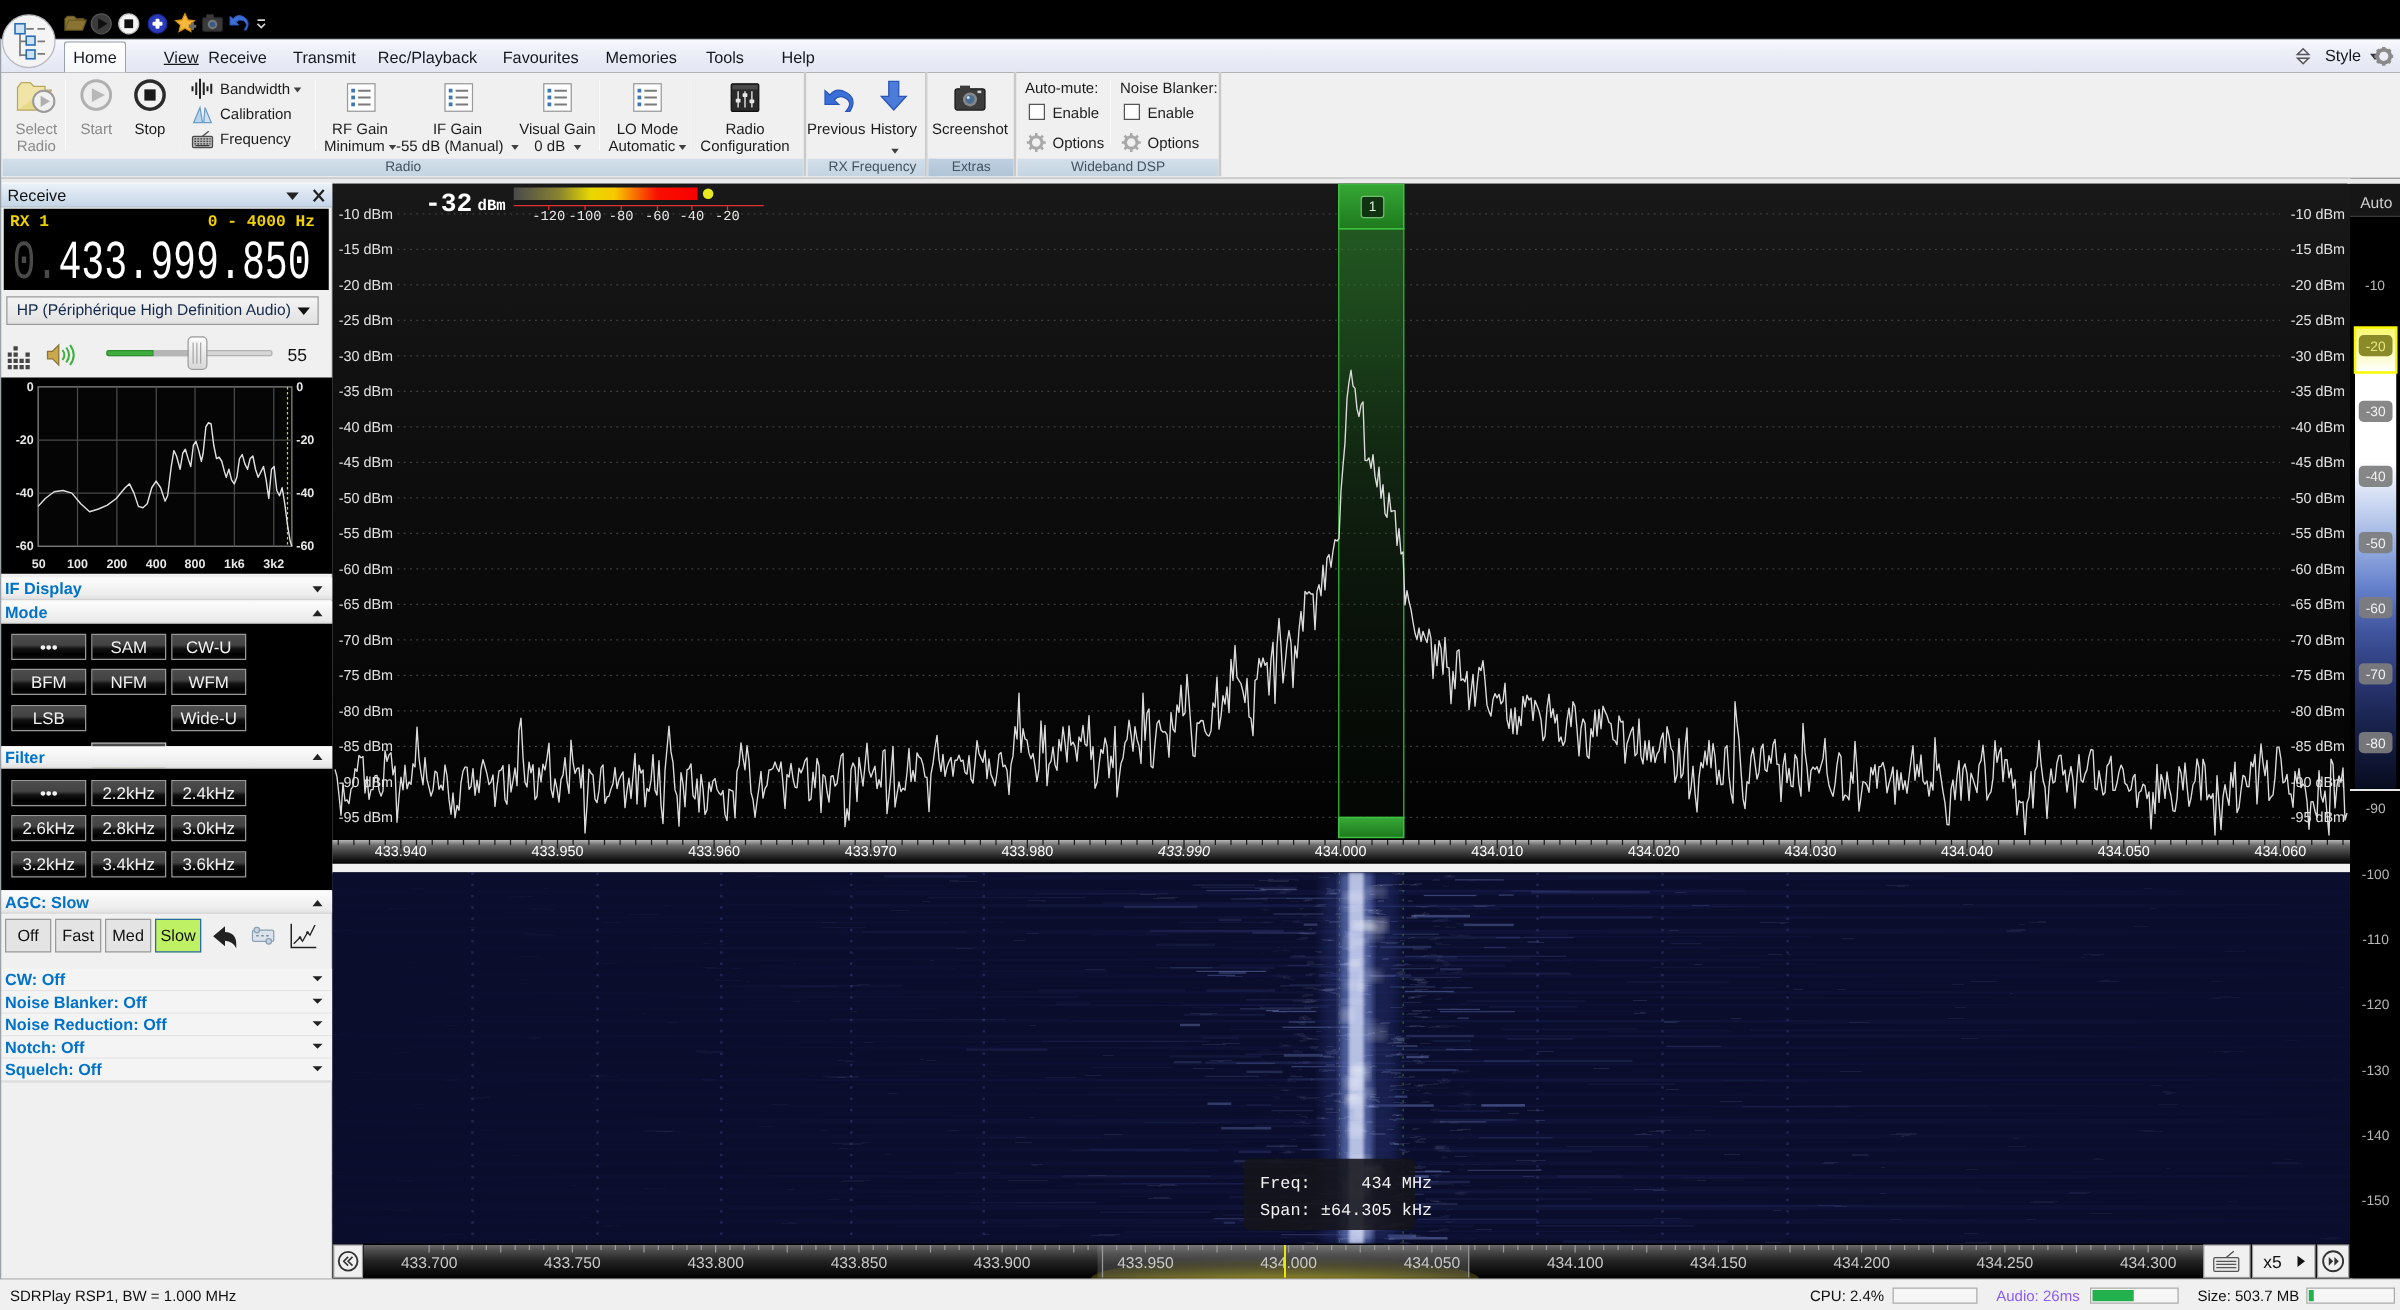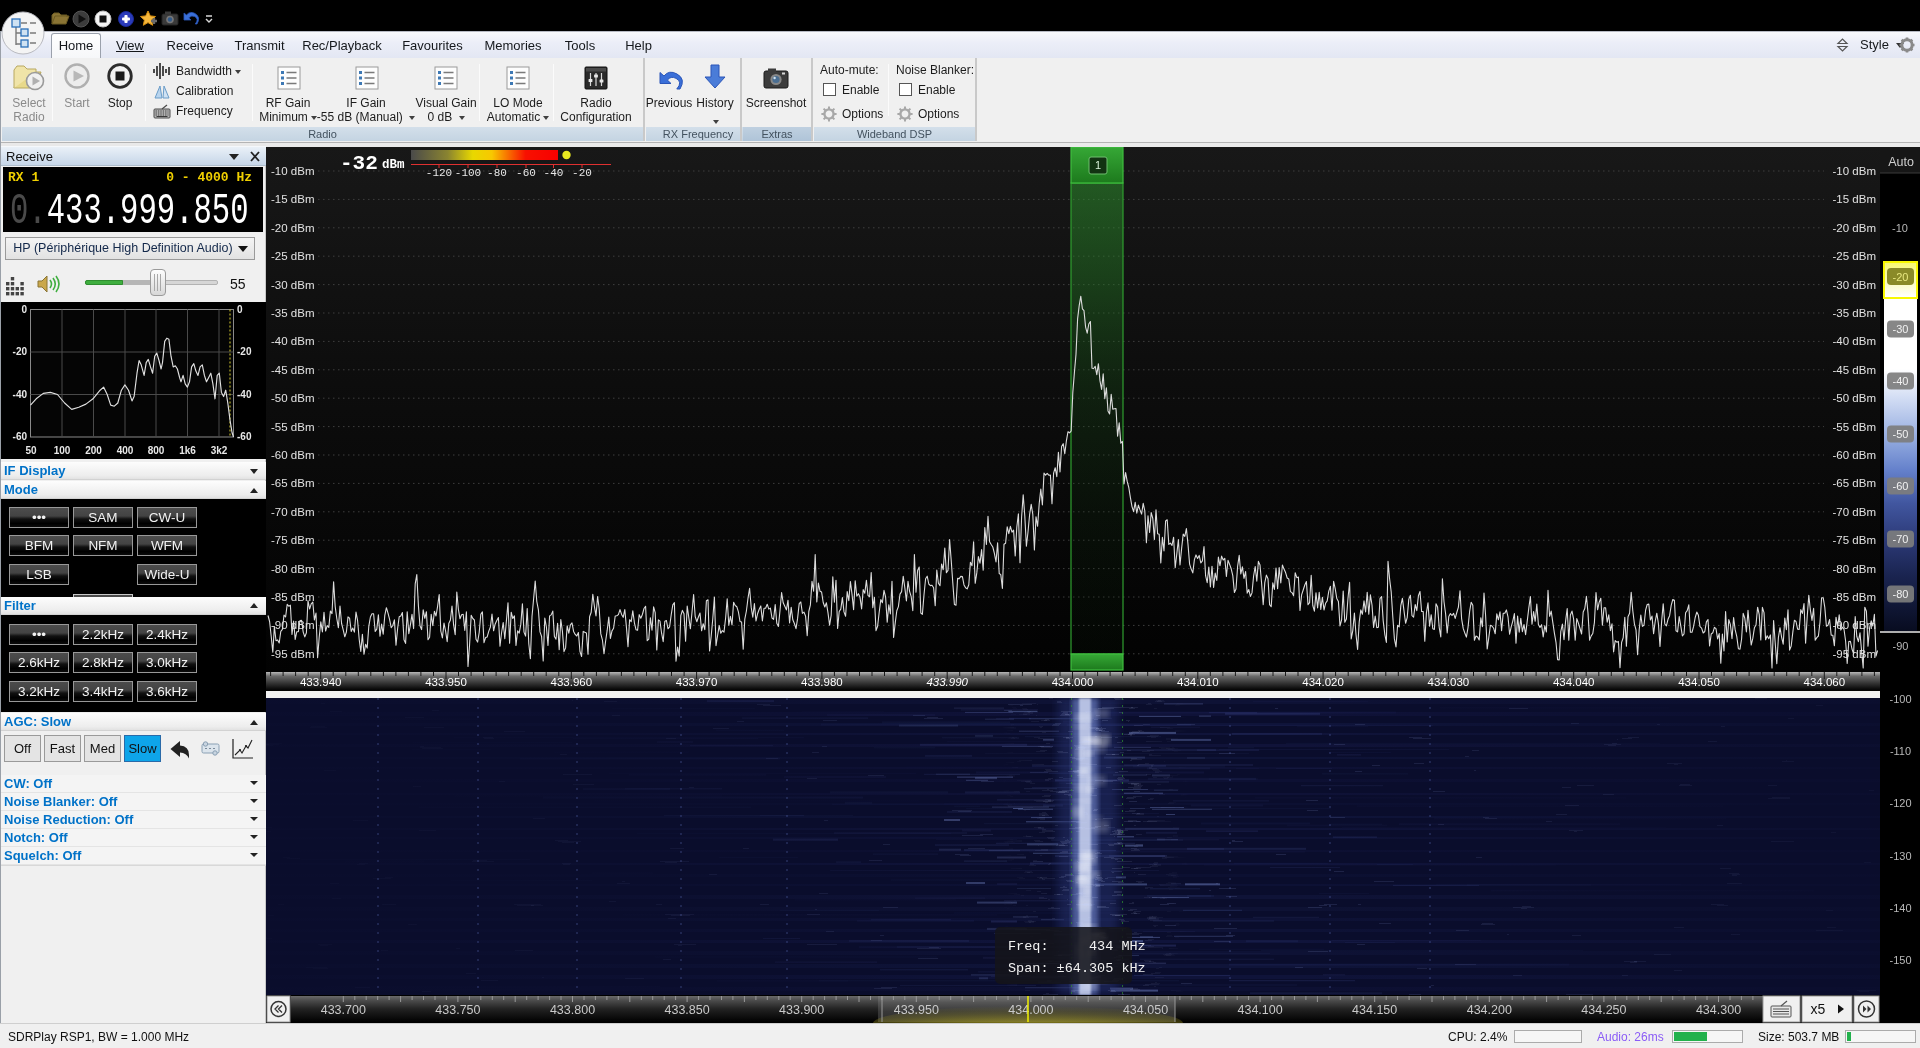--- a/index.html
+++ b/index.html
@@ -93,21 +93,21 @@
  <circle cx="170" cy="19.5" r="3.8" fill="#777"></circle>
  <circle cx="170" cy="19.5" r="2.2" fill="#335a88"></circle>
 
  <path d="M197 24 q4 -7 -2 -10.5 q-5 -2.8 -8.5 1.5 l-2.5 -2 v7 h7 l-2.2 -2.2 q2.8 -3 6 -1.2 q4.5 2.5 0.5 7.4 z" fill="#3a6fd8" stroke="#2a55b8" stroke-width=".8"></path>
 
  <path d="M206 16 h6 M206 19 l3 3 3 -3" stroke="#d8d8d8" stroke-width="1.4" fill="none"></path>
 </g>
   </svg>
 <div class="abs" id="tabrow"></div>
 <div class="tab active" style="left:51px;width:50px;">Home</div>
-<div class="tab" style="left:113px;width:34px;text-decoration:underline;">View</div>
+<div class="tab" style="left:128px;width:34px;text-decoration:underline;">View</div>
 <div class="tab" style="left:164px;width:52px;">Receive</div>
 <div class="tab" style="left:232px;width:55px;">Transmit</div>
 <div class="tab" style="left:301px;width:82px;">Rec/Playback</div>
 <div class="tab" style="left:399px;width:67px;">Favourites</div>
 <div class="tab" style="left:482px;width:62px;">Memories</div>
 <div class="tab" style="left:561px;width:38px;">Tools</div>
 <div class="tab" style="left:616px;width:45px;">Help</div>
 <svg class="abs" style="left:1834px;top:36px" width="86" height="18" viewBox="0 0 86 18">
 <path d="M4 7.5 l4.5 -4.5 4.5 4.5 z" fill="none" stroke="#555" stroke-width="1.2"></path>
 <path d="M4 10.5 l4.5 4.5 4.5 -4.5 z" fill="none" stroke="#555" stroke-width="1.2"></path>
@@ -381,21 +381,21 @@
 <div class="darkbtn" style="left:9px;top:652px;">2.6kHz</div>
 <div class="darkbtn" style="left:73px;top:652px;">2.8kHz</div>
 <div class="darkbtn" style="left:137px;top:652px;">3.0kHz</div>
 <div class="darkbtn" style="left:9px;top:681px;">3.2kHz</div>
 <div class="darkbtn" style="left:73px;top:681px;">3.4kHz</div>
 <div class="darkbtn" style="left:137px;top:681px;">3.6kHz</div>
 <div class="shead" style="top:713px;"><span>AGC: Slow</span><div class="tri-u"></div></div>
 <div class="agcbtn" style="left:4px;top:735px;width:37px;">Off</div>
 <div class="agcbtn" style="left:44px;top:735px;width:37px;">Fast</div>
 <div class="agcbtn" style="left:84px;top:735px;width:37px;">Med</div>
-<div class="agcbtn" style="left:124px;top:735px;width:37px;background:#0ea5e9;border:1px solid #2a6aa8;">Slow</div>
+<div class="agcbtn" style="left:124px;top:735px;width:37px;background:#bef264;border:1px solid #2a6aa8;">Slow</div>
 <svg class="abs" style="left:168px;top:736px" width="86" height="26" viewBox="0 0 86 26">
 <path d="M21 19 q0 -9 -9 -9.5 v-4.5 l-9.5 8 9.5 8 v-4.5 q6.5 0.5 9 6 z" fill="#222"></path>
 <g transform="translate(34,6)">
  <rect x="0" y="2" width="17" height="9" rx="1.5" fill="#dbe4ec" stroke="#8aa0b4"></rect>
  <circle cx="3.5" cy="2" r="2.2" fill="#c8d4e0" stroke="#8aa0b4"></circle>
  <circle cx="13" cy="11" r="2.2" fill="#c8d4e0" stroke="#8aa0b4"></circle>
  <path d="M3 6.5 h2 M7 6.5 h2 M11 6.5 h2" stroke="#7a8a9a" stroke-width="1.2"></path>
 </g>
 <g transform="translate(64,2)">
  <path d="M1 1 v19 h20" stroke="#222" stroke-width="1.2" fill="none"></path>

